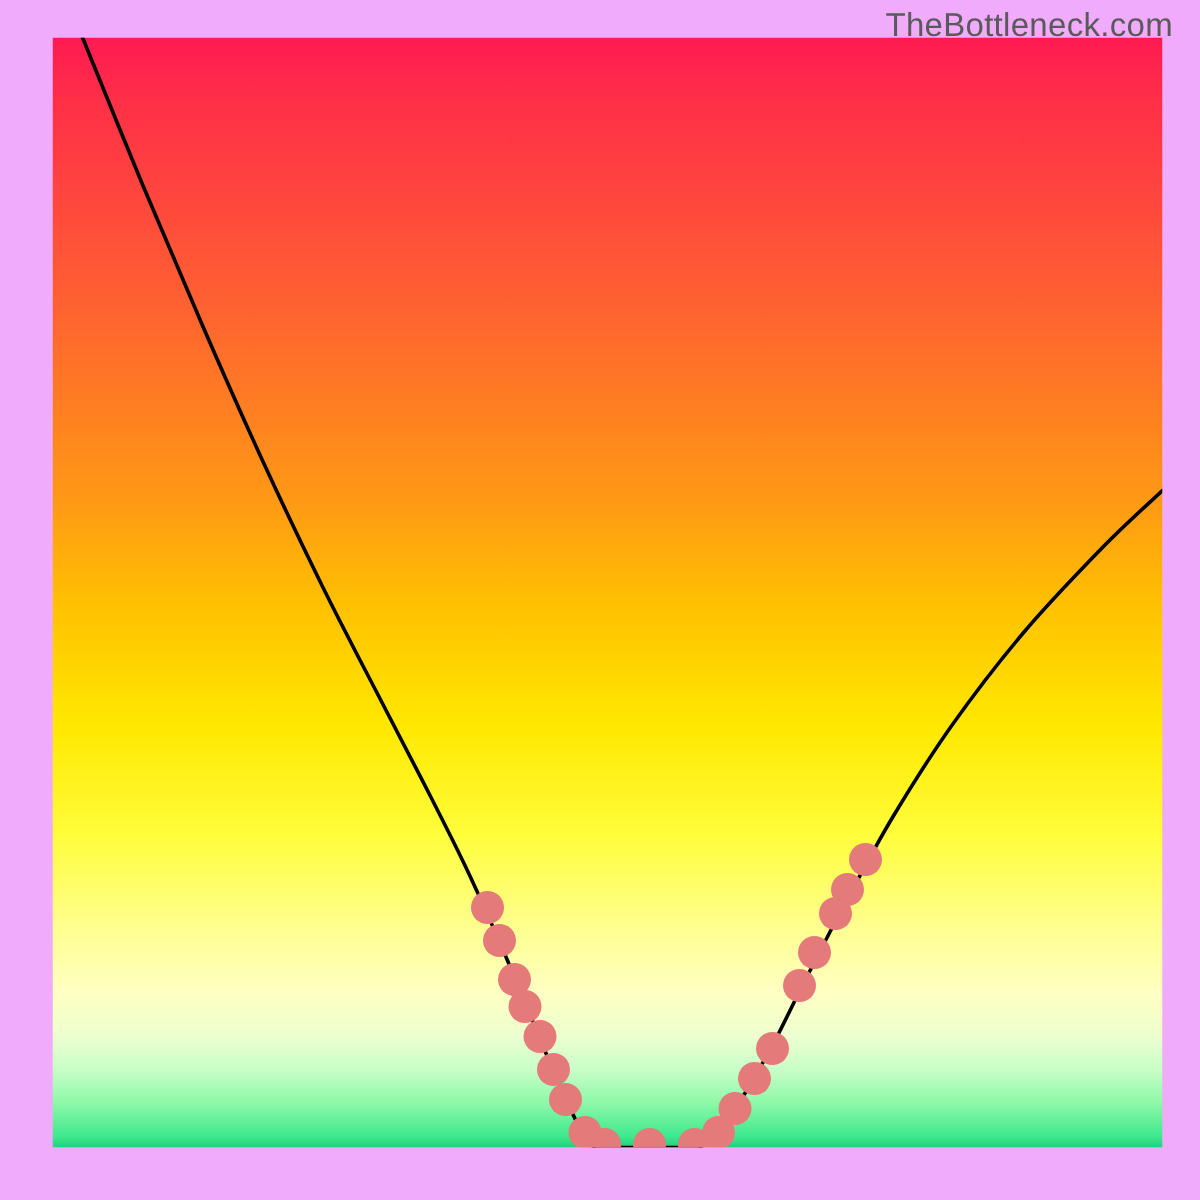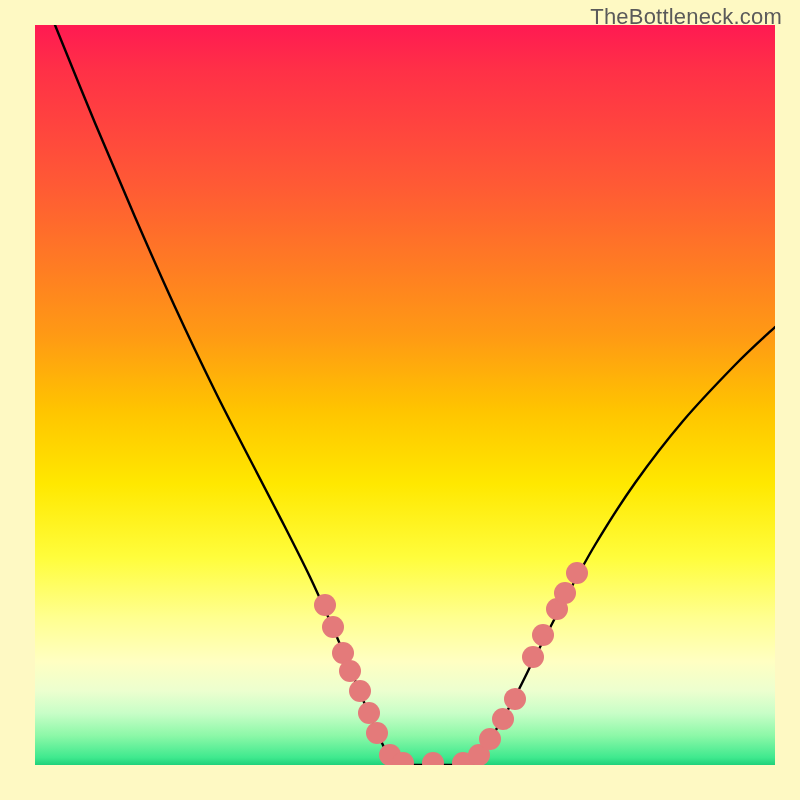--- a/index.html
+++ b/index.html
@@ -7,21 +7,21 @@
     padding: 0;
     width: 800px;
     height: 800px;
     background: #000;
     overflow: hidden;
     font-family: Arial, Helvetica, sans-serif;
   }
   .frame {
     position: absolute;
     inset: 0;
-    background: #fef9c3;
+    background: #f0abfc;
   }
   .plot {
     position: absolute;
     left: 35px;
     top: 25px;
     width: 740px;
     height: 740px;
     overflow: hidden;
   }
   .gradient {

